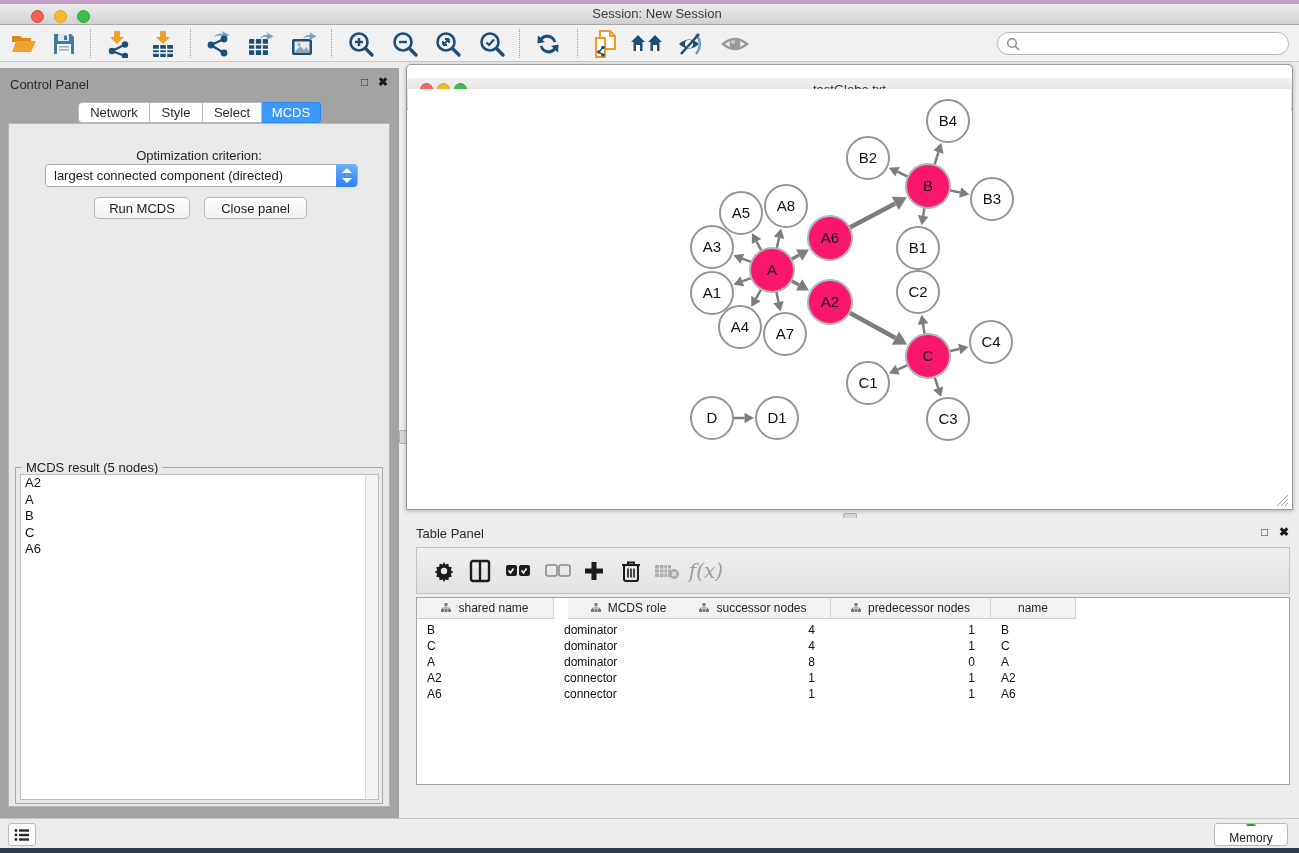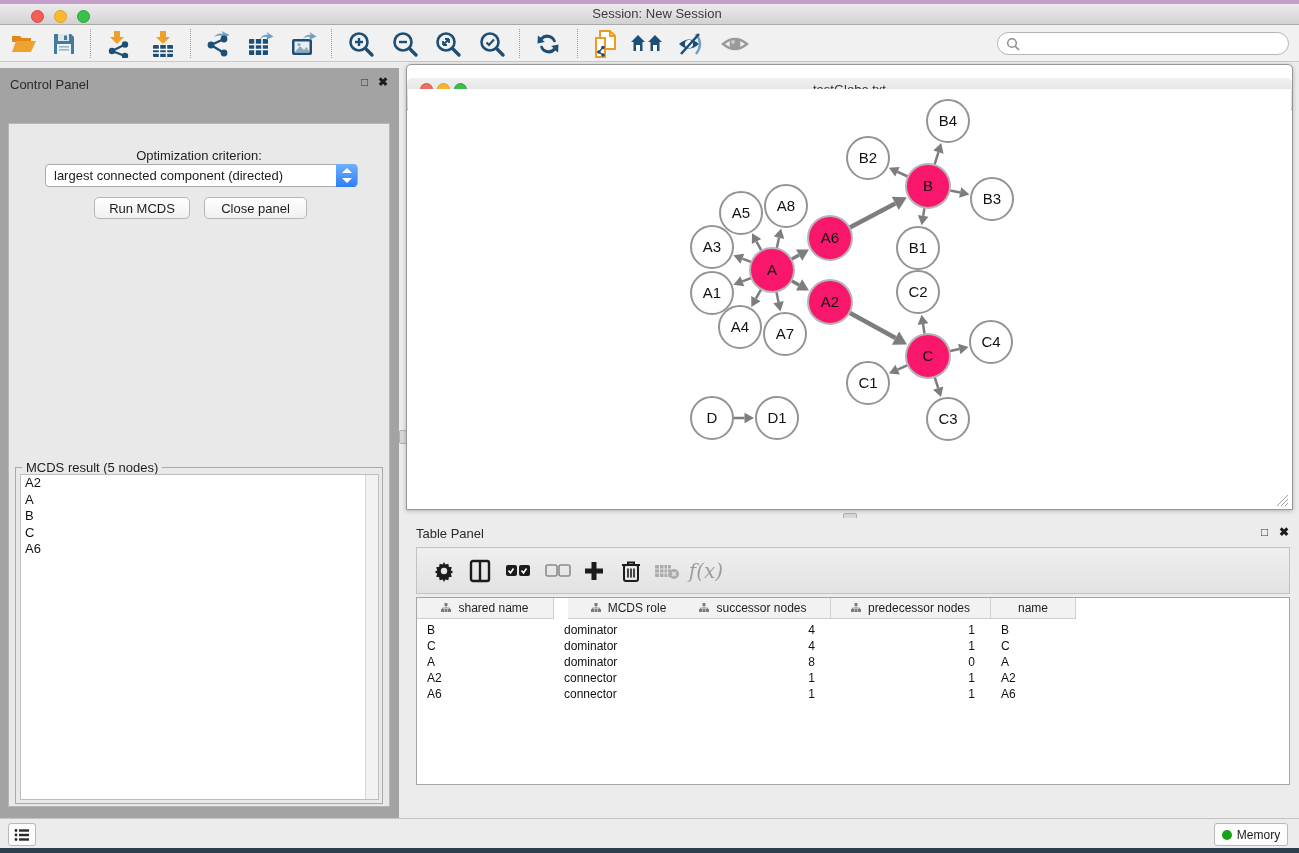--- a/index.html
+++ b/index.html
@@ -105,21 +105,21 @@
   .tp-tabs { position:absolute; left:266px; top:271px; height:22px; display:flex; }
 
   
   .statusbar { left:0; top:818px; width:1299px; height:30px; background:#ececec;
     border-top:1px solid #c4c4c4; }
   .sb-left-btn { position:absolute; left:8px; top:4px; width:28px; height:23px;
     background:#fdfdfd; border:1px solid #b9b9b9; border-radius:3px; display:flex;
     align-items:center; justify-content:center; cursor:pointer; }
   .memory-btn { position:absolute; right:11px; top:4px; width:74px; height:23px;
     background:#fdfdfd; border:1px solid #b9b9b9; border-radius:3px; display:flex;
-    align-items:center; justify-content:center; gap:5px; font-size:12px; color:#1c1c1c; cursor:pointer; }
+    align-items:center; justify-content:center; gap:5px; font-size:12px; color:#1c1c1c; cursor:pointer;flex-direction:column; }
   .mem-dot { width:10px; height:10px; border-radius:50%; background:#17a317; }
 </style>
 </head>
 <body>
 
 <div class="abs desktop-top"></div>
 <div class="abs desktop-bottom"></div>
 
 <div class="abs titlebar">
   <div class="tl red"></div>
@@ -272,20 +272,26 @@
       <circle cx="6" cy="6" r="4.3" fill="none" stroke="#8f8f8f" stroke-width="1.5"></circle>
       <path d="M9.2 9.2 L13 13" stroke="#8f8f8f" stroke-width="1.6"></path>
     </svg>
   </div>
 </div>
 
 <div class="abs control-panel">
   <div class="cp-header">Control Panel</div>
   <div class="panel-float" style="left:361px">□</div>
   <div class="panel-close" style="left:378px">✖</div>
+  <div class="cp-tabs" id="cp-tabs">
+      <div class="tab-seg" style="width: 72px;">Network</div>
+      <div class="tab-seg" style="width: 53px;">Style</div>
+      <div class="tab-seg" style="width: 59px;">Select</div>
+      <div class="tab-seg active" style="width: 59px;">MCDS</div>
+    </div>
   <div class="cp-content">
     <div class="opt-label">Optimization criterion:</div>
     <div class="combo">
       <span>largest connected component (directed)</span>
       <div class="combo-stepper">
         <div class="up"></div>
           <div class="dn"></div>
       </div>
     </div>
     <div class="cp-btn" style="left:85px; width:96px;">Run MCDS</div>

